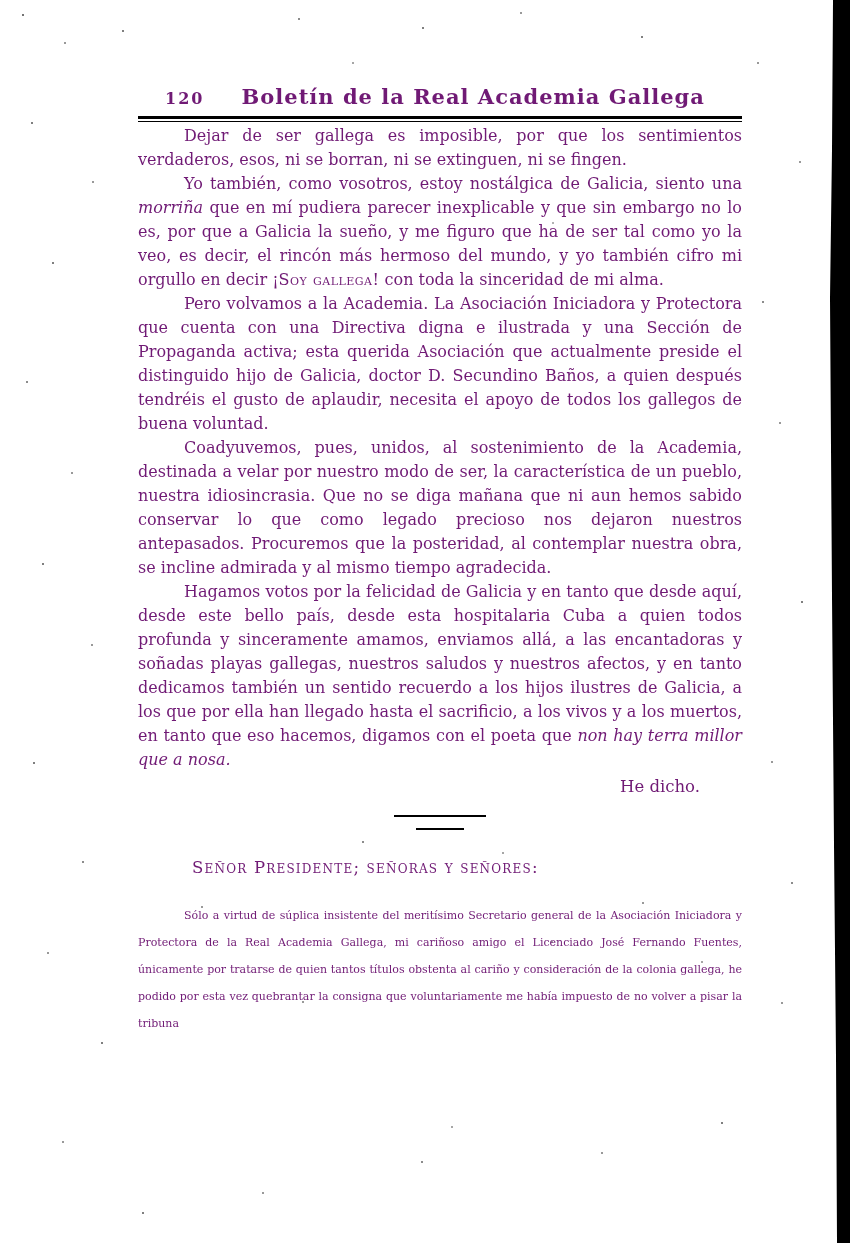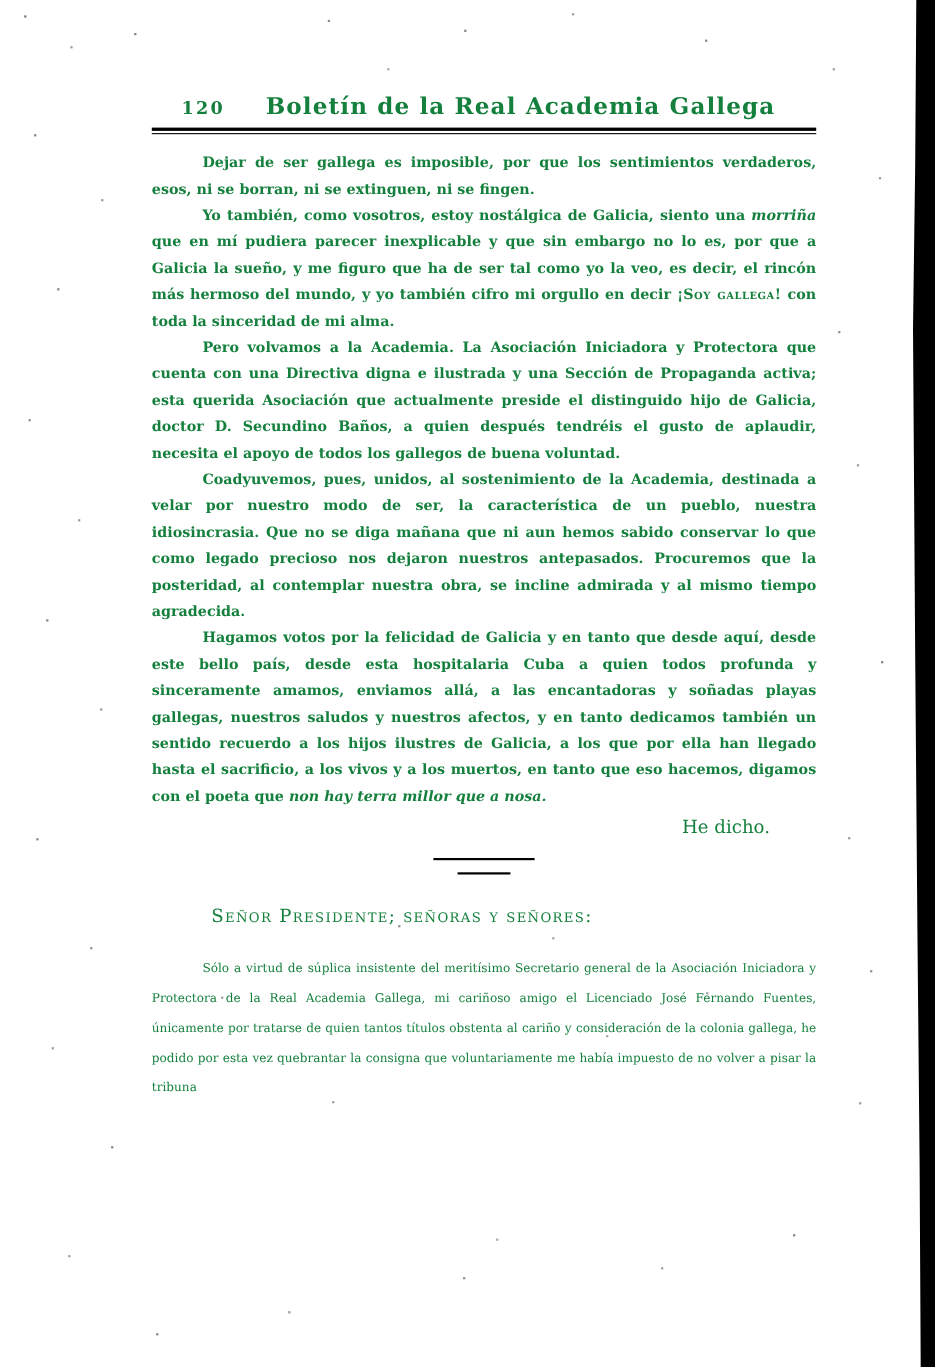--- a/index.html
+++ b/index.html
@@ -3,21 +3,21 @@
 <meta charset="utf-8">
 <style>
   html, body { margin: 0; padding: 0; background: #e8e8e8; }
   .page {
     position: relative;
     width: 850px;
     height: 1243px;
     background: #ffffff;
     overflow: hidden;
     font-family: "DejaVu Serif", serif;
-    color: #15803d;
+    color: #701a75;
   }
   
   .scan-bar {
     position: absolute;
     top: 0; right: 0;
     width: 22px; height: 100%;
     background: #000;
     clip-path: polygon(5px 0%, 100% 0%, 100% 100%, 9px 100%, 8px 85%, 6px 68%, 4px 48%, 2px 24%, 4px 12%);
   }
   
@@ -59,25 +59,24 @@
     font-weight: bold;
     letter-spacing: 1px;
   }
   .header-rule {
     margin-top: 7px;
     height: 2px;
     border-top: 3px solid #000;
     border-bottom: 1px solid #000;
   }
   .speech-block {
-    margin-top: 15px;
-    font-size: 13px;
+    margin-top: 2px;
+    font-size: 16px;
     line-height: 24px;
     text-align: justify;
-    font-weight: bold;
   }
   p.para { margin: 0; text-indent: 46px; }
   .seg-italic { font-style: italic; }
   .seg-smallcaps { font-variant: small-caps; letter-spacing: .5px; }
   .closing {
     margin: 3px 0 0 0;
     text-align: right;
     padding-right: 42px;
     font-size: 16.5px;
     line-height: 24px;

